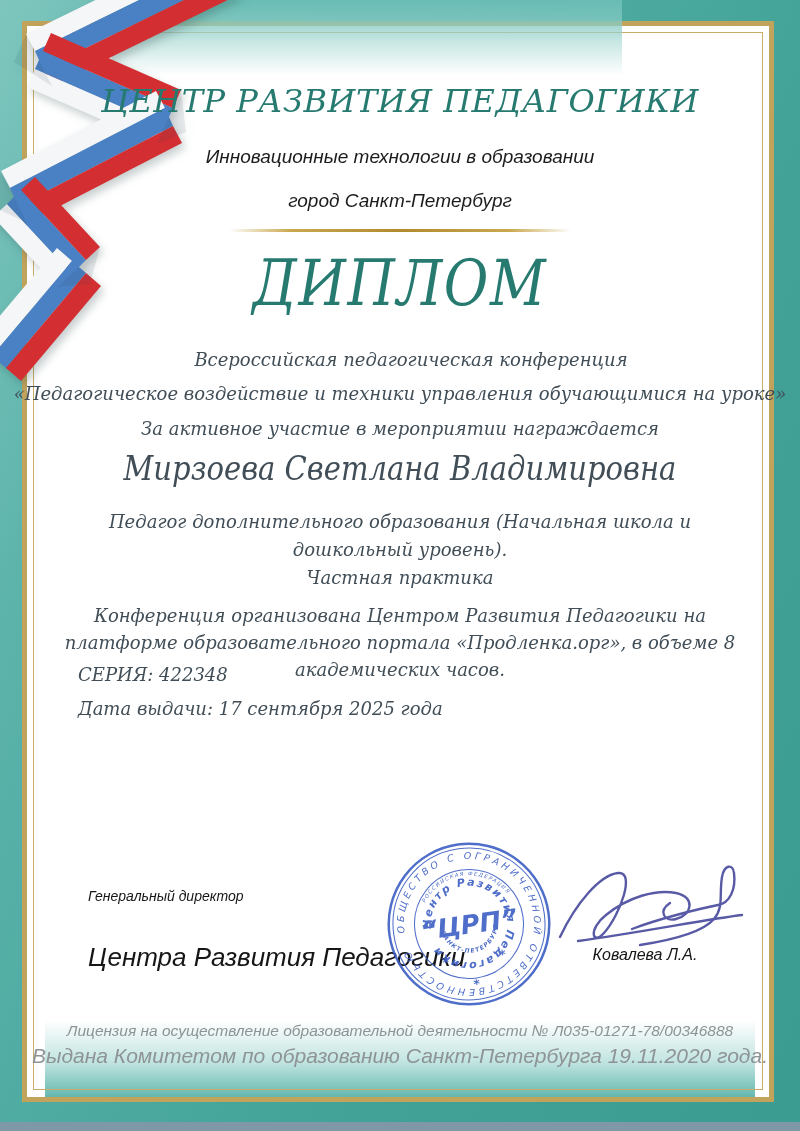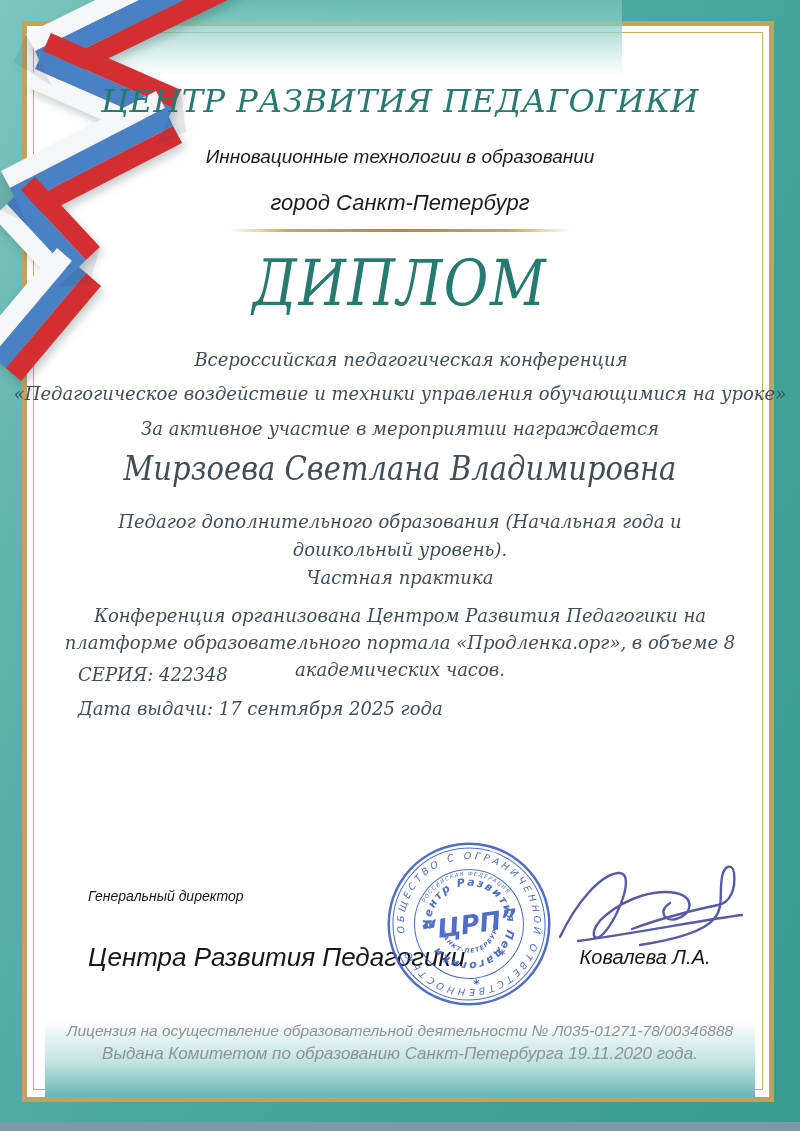--- a/index.html
+++ b/index.html
@@ -14,38 +14,38 @@
   .wash-top{position:absolute;left:112px;right:178px;top:0;height:108px;z-index:5;
         background:linear-gradient(to bottom,rgba(105,189,181,0.97) 0%,rgba(168,217,211,0.65) 38%,rgba(255,255,255,0.55) 70%,rgba(255,255,255,0) 100%);}
   .bottom-strip{position:absolute;left:0;right:0;bottom:0;height:9px;background:#7e98a7;z-index:6;}
 
   .ribbon{position:absolute;left:-6px;top:-8px;z-index:7;filter:drop-shadow(3px 5px 4px rgba(30,60,60,0.25));}
 
   .txt{position:absolute;left:0;width:100%;text-align:center;color:#414e57;z-index:8;white-space:nowrap;}
   .org-title{top:82px;font-size:32px;letter-spacing:0.5px;color:#267a70;font-weight:400;}
   .sans{font-family:"Liberation Sans","DejaVu Sans",sans-serif;}
   .subtitle{top:146px;font-size:19px;color:#1c1c1c;}
-  .city{top:190px;font-size:22px;color:#1c1c1c;}
+  .city{top:190px;font-size:19px;color:#1c1c1c;}
   .divider{position:absolute;top:229px;left:50%;transform:translateX(-50%);width:342px;height:3px;z-index:8;
         background:linear-gradient(90deg,rgba(202,168,79,0) 0%,#caa84f 18%,#b08a2e 50%,#caa84f 82%,rgba(202,168,79,0) 100%);}
   .diploma{top:246px;font-size:64px;letter-spacing:2px;color:#267a70;transform:scaleX(0.85);transform-origin:center;}
   .conf-type{top:349px;font-size:18px;padding-left:11px;}
   .conf-title{top:383px;font-size:18px;}
   .award{top:418px;font-size:18px;}
   .name{top:449px;font-size:33px;transform:scaleX(0.88);transform-origin:center;}
   .position{top:508px;left:70px;width:660px;font-size:18px;line-height:1.55;white-space:normal;}
   .practice{top:567px;font-size:18px;}
   .details{top:602px;left:62px;width:676px;font-size:18px;line-height:1.5;white-space:normal;}
   .series{top:664px;left:78px;width:auto;text-align:left;font-size:18px;}
   .issue{top:698px;left:78px;width:auto;text-align:right;font-size:18px;}
   .director1{top:888px;left:88px;width:auto;text-align:left;font-size:14px;color:#161616;}
   .director2{top:942px;left:88px;width:auto;text-align:left;font-size:26px;color:#161616;}
-  .kovaleva{top:946px;left:560px;width:170px;font-size:20px;color:#161616;}
+  .kovaleva{top:946px;left:560px;width:170px;font-size:16px;color:#161616;}
   .license1{top:1022px;font-size:15.5px;color:#8d9396;}
-  .license2{top:1044px;font-size:17px;color:#8d9396;}
+  .license2{top:1044px;font-size:21px;color:#8d9396;}
 
   .stamp{position:absolute;left:383px;top:838px;z-index:9;transform:rotate(-8deg);opacity:0.9;}
   .sig{position:absolute;left:548px;top:845px;z-index:9;}
 </style>
 </head>
 <body>
 
 <div class="page">
 
   <div class="sheet"></div>
@@ -85,21 +85,21 @@
   <div class="txt org-title">ЦЕНТР РАЗВИТИЯ ПЕДАГОГИКИ</div>
   <div class="txt sans subtitle">Инновационные технологии в образовании</div>
   <div class="txt sans city">город Санкт-Петербург</div>
   <div class="divider"></div>
 
   <div class="txt diploma">ДИПЛОМ</div>
   <div class="txt conf-type">Всероссийская педагогическая конференция</div>
   <div class="txt conf-title">«Педагогическое воздействие и техники управления обучающимися на уроке»</div>
   <div class="txt award">За активное участие в мероприятии награждается</div>
   <div class="txt name">Мирзоева Светлана Владимировна</div>
-  <div class="txt position">Педагог дополнительного образования (Начальная года и дошкольный уровень).</div>
+  <div class="txt position">Педагог дополнительного образования (Начальная школа и дошкольный уровень).</div>
   <div class="txt practice">Частная практика</div>
   <div class="txt details">Конференция организована Центром Развития Педагогики на платформе образовательного портала «Продленка.орг», в объеме 8 академических часов.</div>
   <div class="txt series">СЕРИЯ: 422348</div>
   <div class="txt issue">Дата выдачи: 17 сентября 2025 года</div>
 
   <div class="txt sans director1">Генеральный директор</div>
   <div class="txt sans director2">Центра Развития Педагогики</div>
   <div class="txt sans kovaleva">Ковалева Л.А.</div>
 
   <svg class="stamp" width="172" height="172" viewBox="0 0 180 180">

